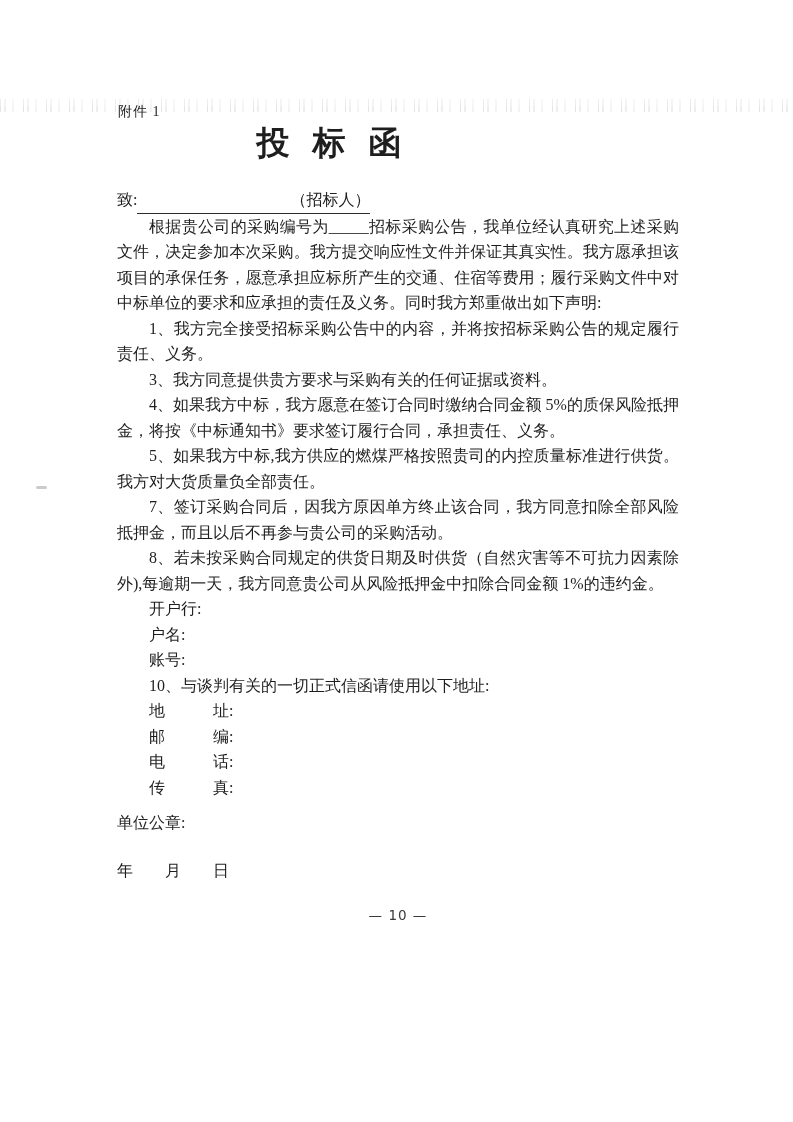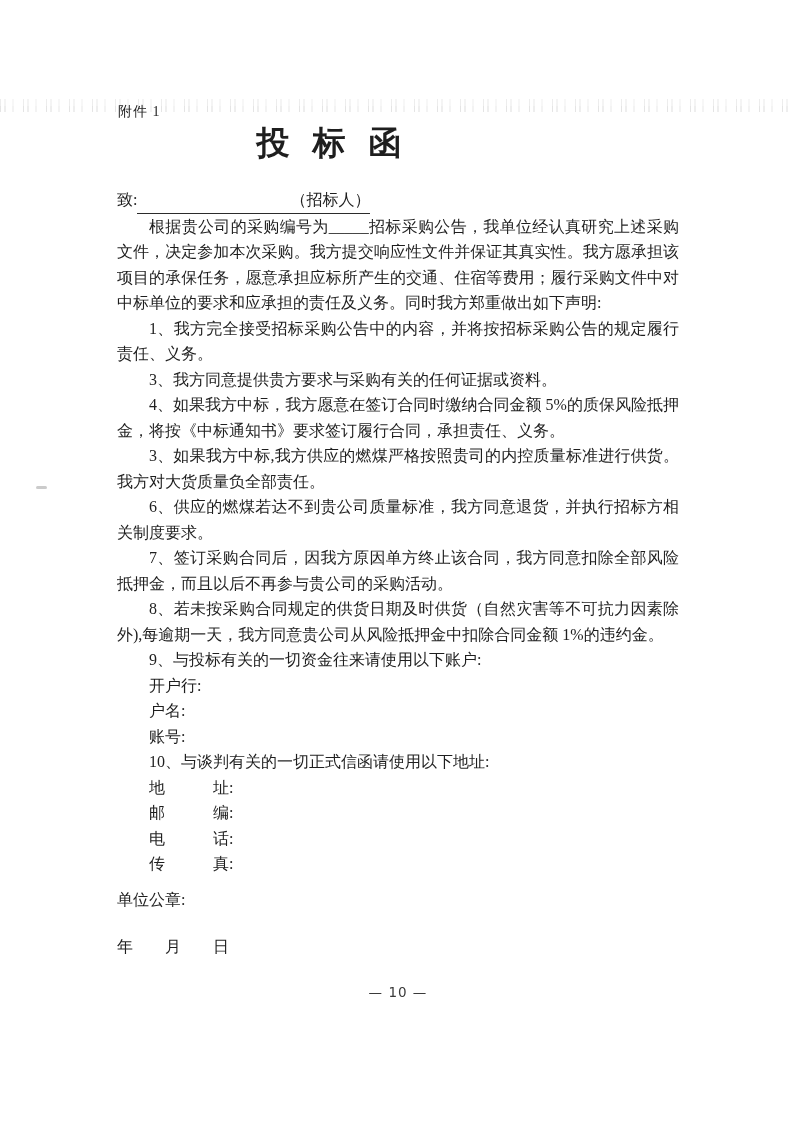--- a/index.html
+++ b/index.html
@@ -73,25 +73,23 @@
   <div class="content">
 
     <div class="salutation"><span>致:</span><span class="u-wrap"><span class="u-blank"></span><span>（招标人）</span></span>
     </div>
 
     <p class="para">根据贵公司的采购编号为_____招标采购公告，我单位经认真研究上述采购文件，决定参加本次采购。我方提交响应性文件并保证其真实性。我方愿承担该项目的承保任务，愿意承担应标所产生的交通、住宿等费用；履行采购文件中对中标单位的要求和应承担的责任及义务。同时我方郑重做出如下声明:</p>
 
     <p class="para">1、我方完全接受招标采购公告中的内容，并将按招标采购公告的规定履行责任、义务。</p>
     <p class="para">3、我方同意提供贵方要求与采购有关的任何证据或资料。</p>
     <p class="para">4、如果我方中标，我方愿意在签订合同时缴纳合同金额 5%的质保风险抵押金，将按《中标通知书》要求签订履行合同，承担责任、义务。</p>
-    <p class="para">3、如果我方中标,我方供应的燃煤严格按照贵司的内控质量标准进行供货。我方对大货质量负全部责任。</p>
-    <p class="para">6、供应的燃煤若达不到贵公司质量标准，我方同意退货，并执行招标方相关制度要求。</p>
+    <p class="para">5、如果我方中标,我方供应的燃煤严格按照贵司的内控质量标准进行供货。我方对大货质量负全部责任。</p>
     <p class="para">7、签订采购合同后，因我方原因单方终止该合同，我方同意扣除全部风险抵押金，而且以后不再参与贵公司的采购活动。</p>
     <p class="para">8、若未按采购合同规定的供货日期及时供货（自然灾害等不可抗力因素除外),每逾期一天，我方同意贵公司从风险抵押金中扣除合同金额 1%的违约金。</p>
-    <p class="para">9、与投标有关的一切资金往来请使用以下账户:</p>
 
     <div class="line-ind">开户行:</div>
     <div class="line-ind">户名:</div>
     <div class="line-ind">账号:</div>
 
     <p class="para">10、与谈判有关的一切正式信函请使用以下地址:</p>
 
     <div class="line-ind">地　　　址:</div>
     <div class="line-ind">邮　　　编:</div>
     <div class="line-ind">电　　　话:</div>

